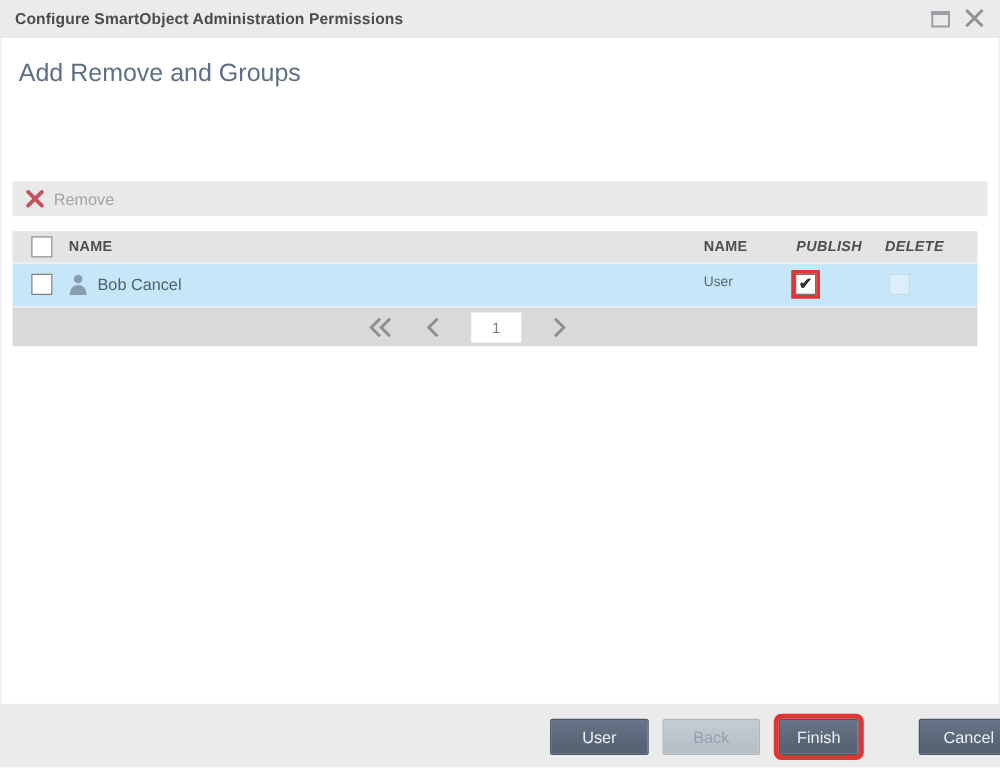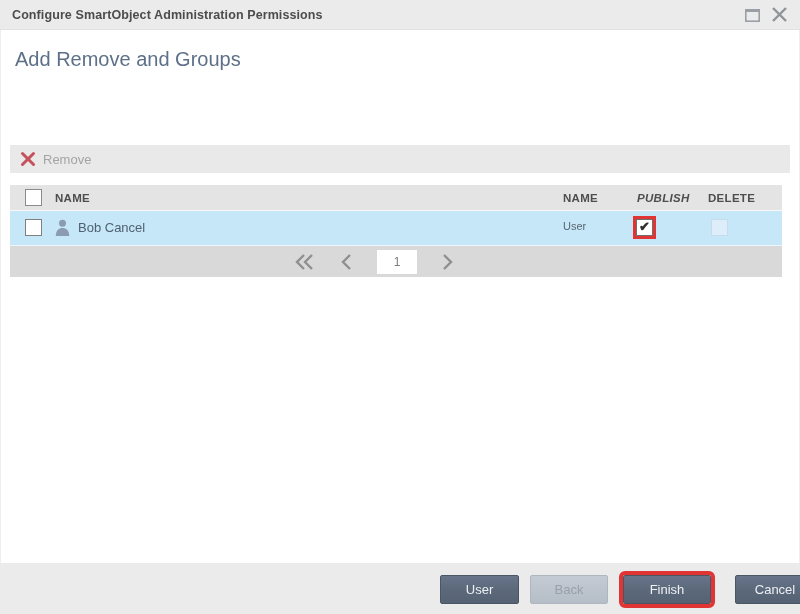--- a/index.html
+++ b/index.html
@@ -70,21 +70,21 @@
   }
   .pager-inner { display: flex; align-items: center; gap: 24px; transform: translateX(-22px); }
 
   .col {
     position: absolute; top: 0; line-height: 26px;
     font-size: 11.5px; font-weight: bold; color: #4e4e4e; letter-spacing: 0.3px;
   }
   .col.c-name    { left: 45px; }
   .col.c-type    { left: 553px; }
   .col.c-publish { left: 627px; font-style: italic; }
-  .col.c-delete  { left: 698px; }
+  .col.c-delete  { left: 698px; font-style: italic; }
 
   .cell {
     position: absolute; font-size: 13px; color: #51616e;
   }
   .cell.c-name { left: 68px; top: 9px; }
   .cell.c-type { left: 553px; top: 9px; font-size: 11px; color: #5a6672; }
 
   
   .cb {
     position: absolute; width: 17px; height: 17px;
@@ -124,21 +124,21 @@
   }
   .btn {
     position: absolute; top: 12px; height: 29px;
     background: linear-gradient(180deg, #68758a 0%, #5b6879 55%, #566273 100%);
     border: 1px solid #4b5663; border-radius: 2px;
     color: #ecf0f4; font-size: 13px; font-family: "Liberation Sans", sans-serif;
     cursor: pointer;
   }
   .btn.back   { left: 440px; width: 79px; }
   .btn.next   { left: 530px; width: 78px; }
-  .btn.finish { left: 623px; width: 88px; outline: 4px solid #e13434; }
+  .btn.finish { left: 623px; width: 64px; outline: 4px solid #e13434; }
   .btn.cancel { left: 735px; width: 80px; }
   .btn.disabled {
     background: linear-gradient(180deg, #c4cbd4 0%, #b5bdc7 100%);
     border: 1px solid #aeb6c0; color: #97a0ab; cursor: default;
   }
 </style>
 </head>
 <body>
 
 <div class="window">

